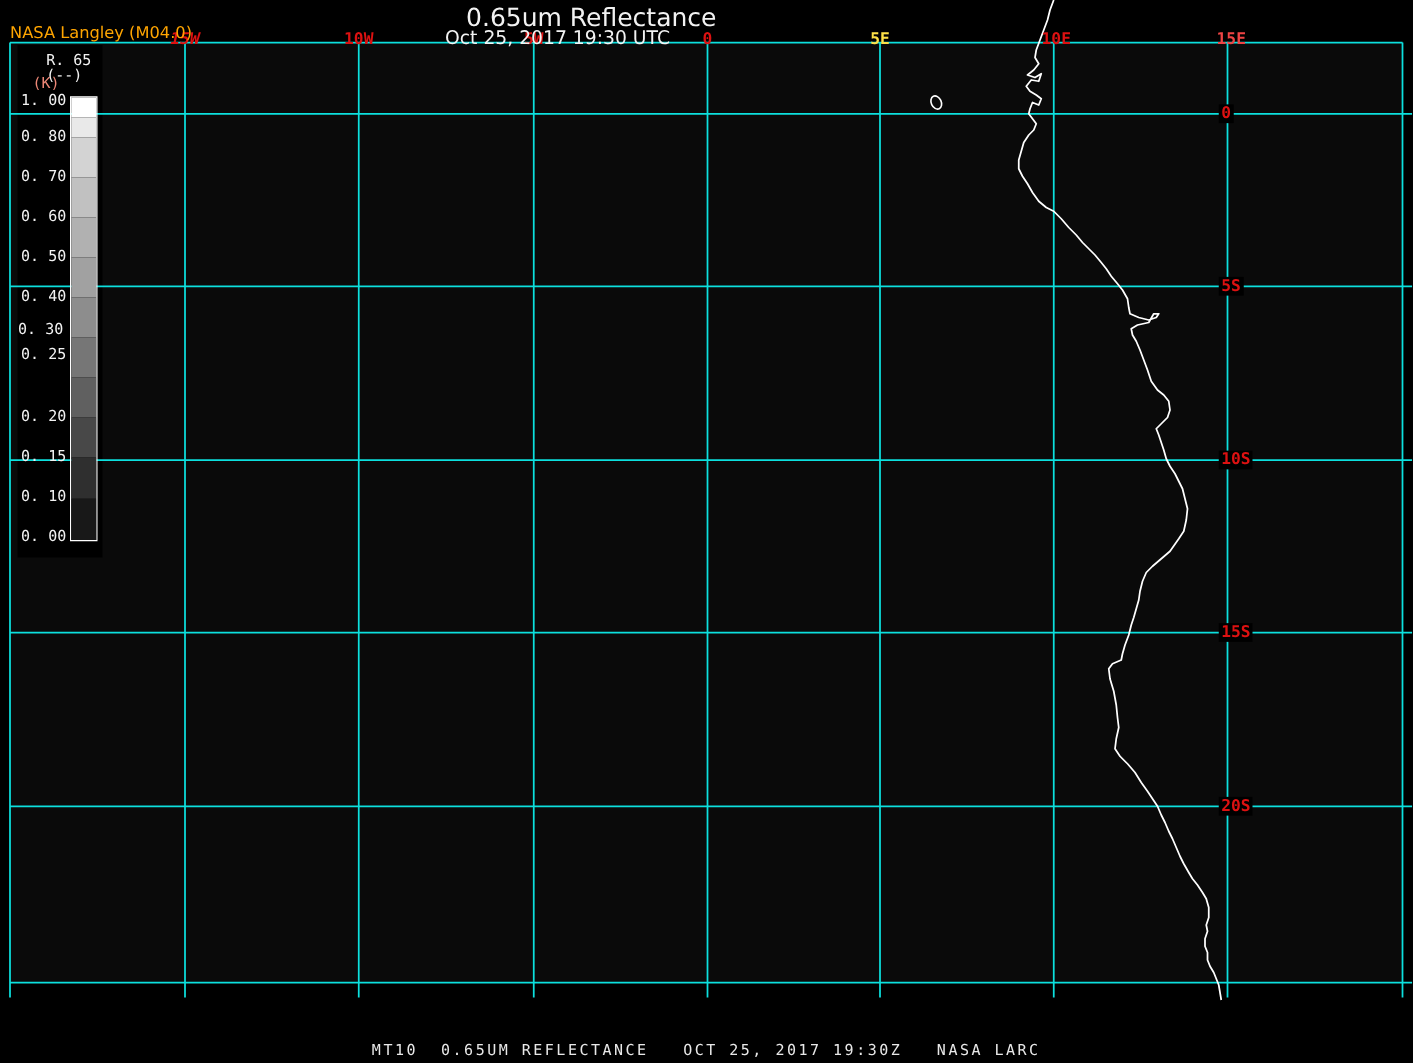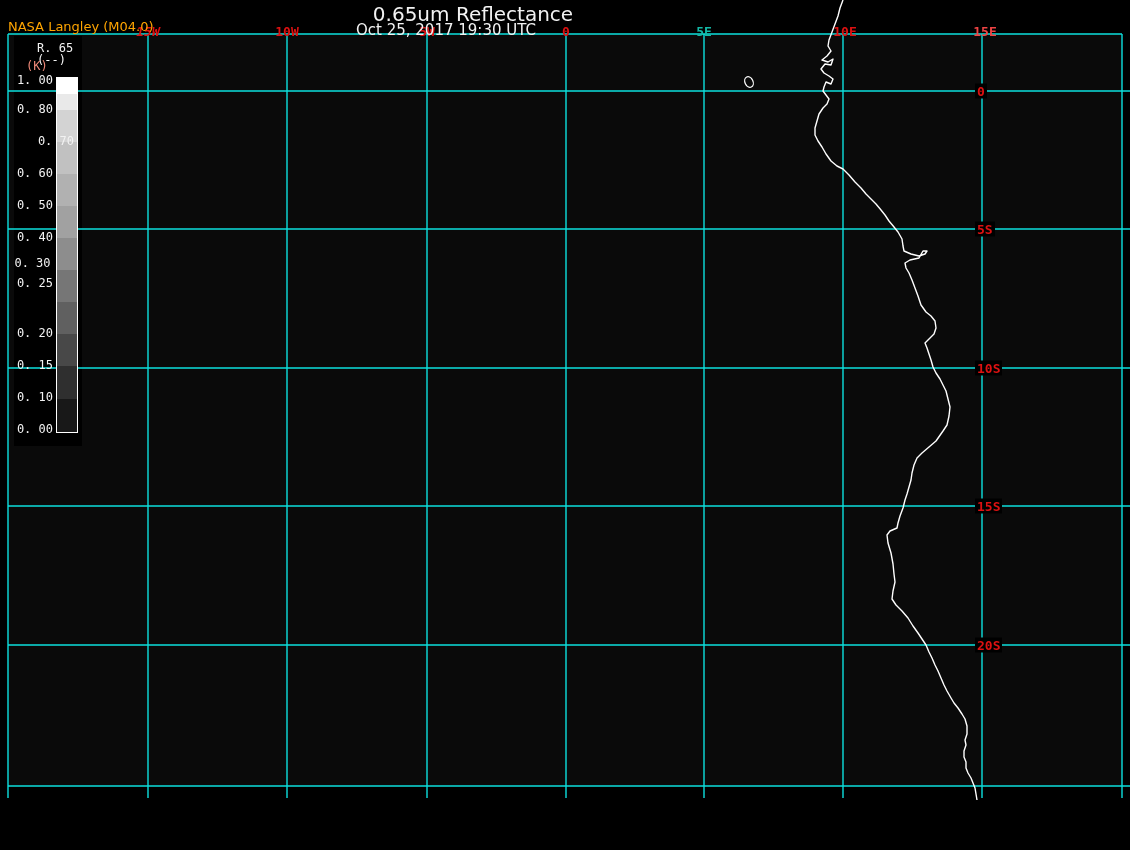--- a/index.html
+++ b/index.html
@@ -81,21 +81,21 @@
       <ellipse cx="749" cy="82" rx="4" ry="5.5" transform="rotate(-25 749 82)" fill="none" stroke="#ffffff" stroke-width="1.3"></ellipse>
     </svg>
 
   <div class="labels">
 
     <div id="lon-labels">
         <div class="lon-label" style="left: 148px; color: rgb(221, 17, 17); font-style: italic;">15W</div>
         <div class="lon-label" style="left: 287px; color: rgb(221, 17, 17);">10W</div>
         <div class="lon-label" style="left: 427px; color: rgb(221, 17, 17);">5W</div>
         <div class="lon-label" style="left: 566px; color: rgb(221, 17, 17);">0</div>
-        <div class="lon-label" style="left: 704px; color: #14b8a6;">5E</div>
+        <div class="lon-label" style="left: 704px; color: #fde047;">5E</div>
         <div class="lon-label" style="left: 845px; color: rgb(221, 17, 17);">10E</div>
         <div class="lon-label" style="left: 985px; color: #ef4444; text-align: right;">15E</div>
       </div>
 
     <div class="page-title">0.65um Reflectance</div>
     <div class="page-datetime">Oct 25, 2017 19:30 UTC</div>
     <div class="credit" style="color: rgb(255, 165, 0);">NASA Langley (M04.0)</div>
 
     <div id="lat-labels">
         <div class="lat-label" style="top: 91px; color: rgb(221, 17, 17);">0</div>
@@ -119,28 +119,31 @@
           <div class="cb-seg" style="height: 32px; background: rgb(141, 141, 141);"></div>
           <div class="cb-seg" style="height: 32px; background: rgb(118, 118, 118);"></div>
           <div class="cb-seg" style="height: 32px; background: rgb(96, 96, 96);"></div>
           <div class="cb-seg" style="height: 32px; background: rgb(72, 72, 72);"></div>
           <div class="cb-seg" style="height: 33px; background: rgb(47, 47, 47);"></div>
           <div class="cb-seg" style="height: 33px; background: rgb(24, 24, 24);"></div>
         </div>
       <div id="cb-ticks">
           <div class="cb-tick" style="top: 73px;">1. 00</div>
           <div class="cb-tick" style="top: 102px;">0. 80</div>
-          <div class="cb-tick" style="top: 134px; margin-left: 21px;">0. 70</div>
+          <div class="cb-tick" style="top: 134px;">0. 70</div>
           <div class="cb-tick" style="top: 166px;">0. 60</div>
           <div class="cb-tick" style="top: 198px;">0. 50</div>
           <div class="cb-tick" style="top: 230px;">0. 40</div>
           <div class="cb-tick" style="top: 256px; text-align: center;">0. 30</div>
           <div class="cb-tick" style="top: 276px;">0. 25</div>
           <div class="cb-tick" style="top: 326px;">0. 20</div>
           <div class="cb-tick" style="top: 358px;">0. 15</div>
           <div class="cb-tick" style="top: 390px;">0. 10</div>
           <div class="cb-tick" style="top: 422px;">0. 00</div>
         </div>
     </div>
 
+    <div class="caption-bar">
+      <div class="caption-text">MT10  0.65UM REFLECTANCE   OCT 25, 2017 19:30Z   NASA LARC</div>
+    </div>
 
   </div>
 </div>
 
 </body></html>

